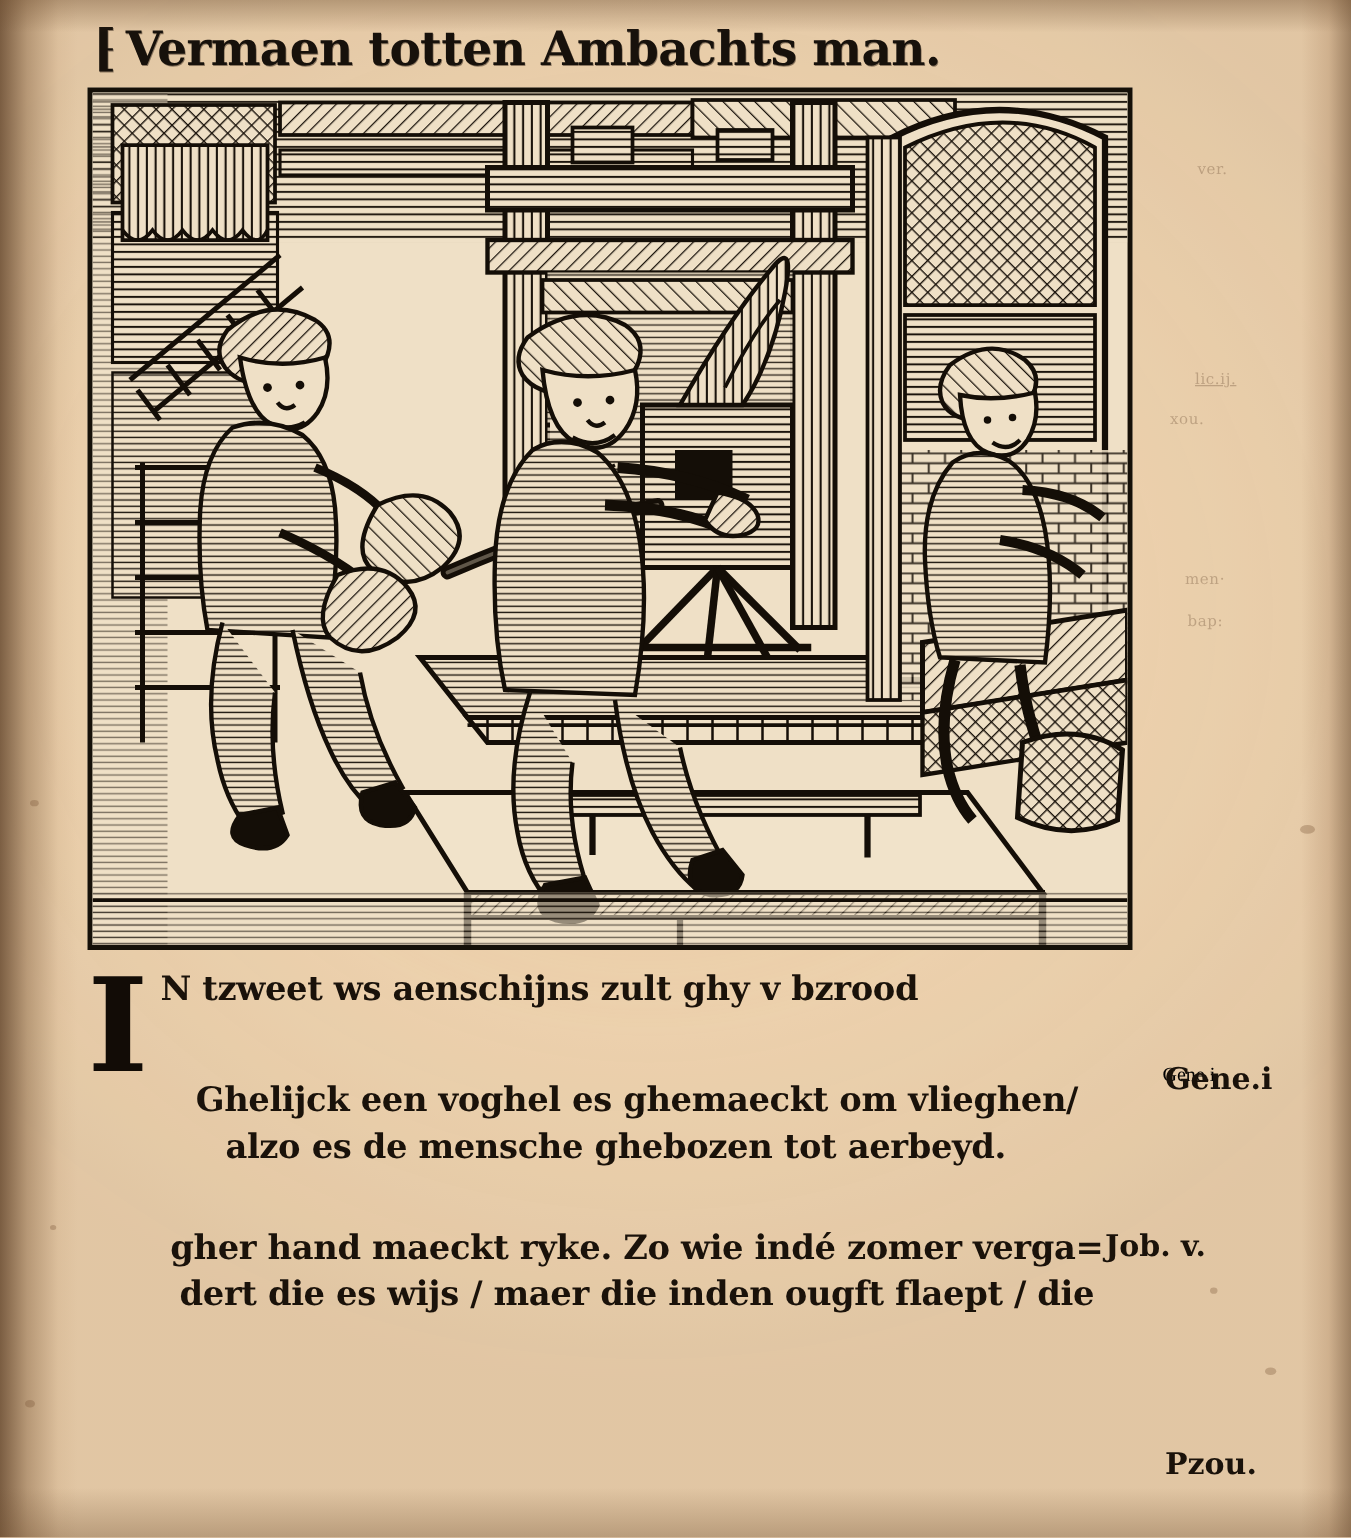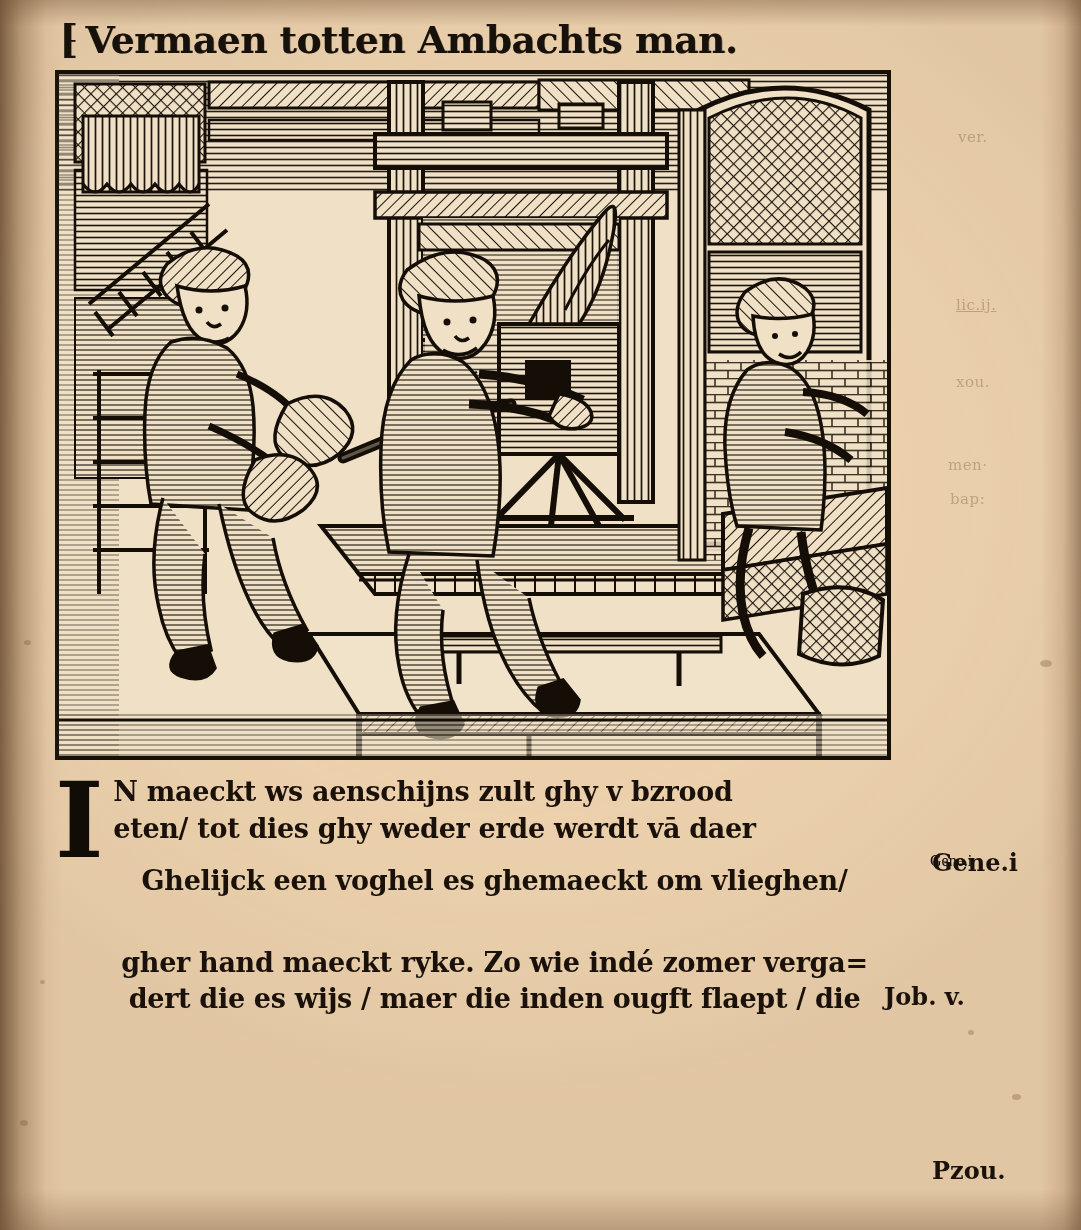--- a/index.html
+++ b/index.html
@@ -56,30 +56,30 @@
     position: absolute;
     background: rgba(120,85,55,0.33);
     border-radius: 50%;
   }
 
   
   .ghost {
     position: absolute;
     color: rgba(90,60,35,0.30);
     font-family: "DejaVu Serif", serif;
-    font-size: 15px;
+    font-size: 12px;
     letter-spacing: 0.5px;
     user-select: none;
   }
   .ghost.blur { filter: blur(0.6px); }
 
   
   .content {
     position: absolute;
-    left: 55px;
+    left: 70px;
     top: 18px;
     width: 870px;
   }
 
   .heading {
     font-family: "DejaVu Serif", serif;
     font-weight: bold;
     font-size: 38px;
     color: #17110b;
     letter-spacing: -0.5px;
@@ -142,21 +142,21 @@
 </style>
 </head>
 <body>
 
 <div id="page">
   <div class="paper-base"></div>
   <div class="paper-tint"></div>
 
   <div class="ghost blur" style="left:958px; top:128px;">ver.</div>
   <div class="ghost blur" style="left:956px; top:296px;text-decoration:underline;">lic.ij.</div>
-  <div class="ghost blur" style="left:956px; top:328px;margin-top:45px;">xou.</div>
+  <div class="ghost blur" style="left:936px; top:328px;">xou.</div>
   <div class="ghost blur" style="left:948px; top:456px;">men·</div>
   <div class="ghost blur" style="left:950px; top:490px;">bap:</div>
 
   <div class="content">
 
     <div class="heading">
       <span class="pilcrow-head">⁅</span><span>Vermaen totten Ambachts man.</span>
     </div>
 
     <div class="woodcut">
@@ -381,25 +381,26 @@
         <path d="M744 520 q44 -16 80 6 l-4 56 q-38 18 -80 -2 z" fill="url(#crossH)" stroke="#140e07" stroke-width="4"></path>
 
         <rect x="0" y="640" width="828" height="42" fill="url(#hatchHfine)" opacity="0.6"></rect>
         <line x1="0" y1="646" x2="828" y2="646" stroke="#140e07" stroke-width="3"></line>
       </svg>
     </div>
 
     <div class="bodytext">
       <p>
         <span class="dropcap">I</span>
-        <span>N maeckt ws aenschijns zult ghy v bzrood</span><br>
-        <span>eten/ tot dies ghy weder erde werdt vā daer</span><br>
+        <span>N tzweet ws aenschijns zult ghy v bzrood</span><br>
+        <br>
       </p>
       <p class="para-indent" style="margin-top:10px; clear:both;">
         <span>Ghelijck een voghel es ghemaeckt om vlieghen/</span><br>
+        <span style="text-indent:0; display:inline-block;">alzo es de mensche ghebozen tot aerbeyd.</span>
       </p>
       <p class="para-indent" style="margin-top:8px;">
         <br>
         <span style="display:inline-block;">gher hand maeckt ryke. Zo wie indé zomer verga=</span><br>
         <span style="display:inline-block;">dert die es wijs / maer die inden ougft flaept / die</span>
       </p>
     </div>
   </div>
 
   <div style="position:absolute; left:930px; top:852px;" class="marginnote-pos">Gene.i</div>

